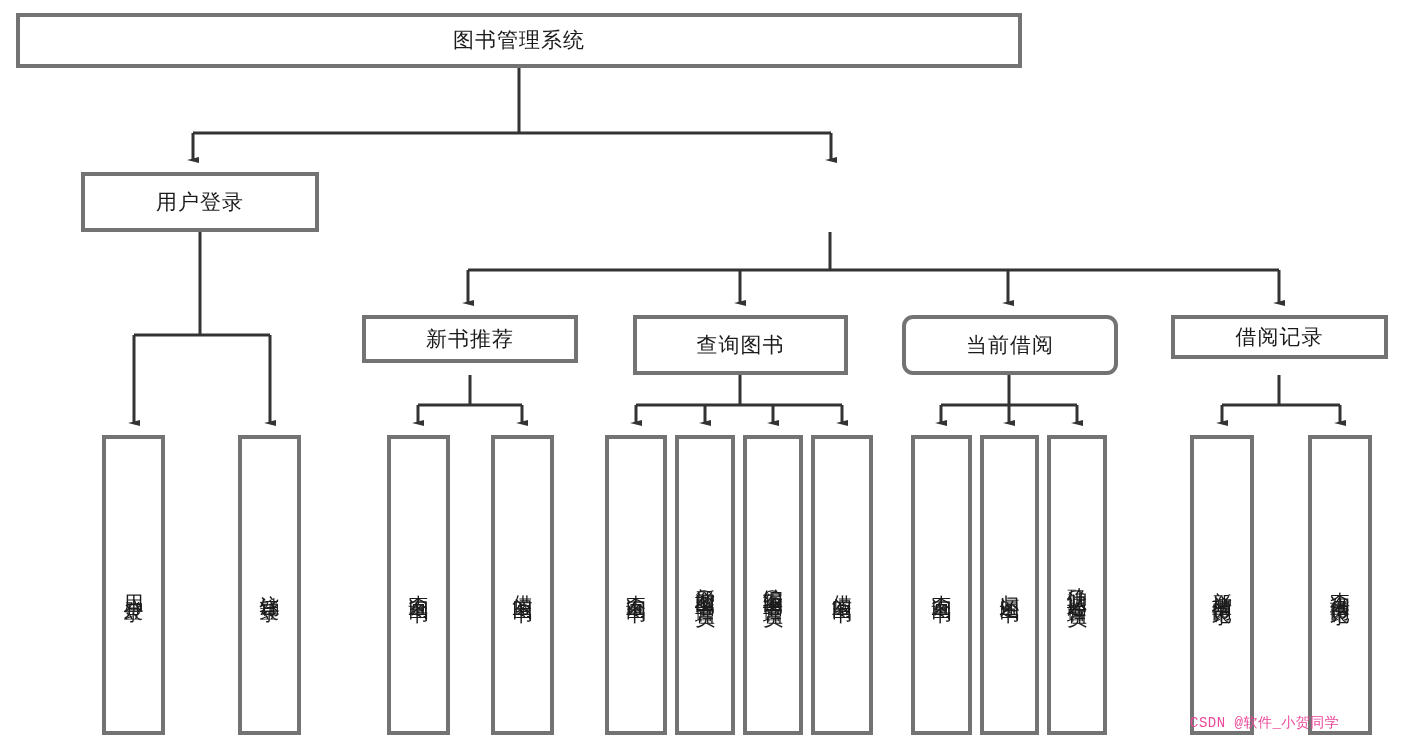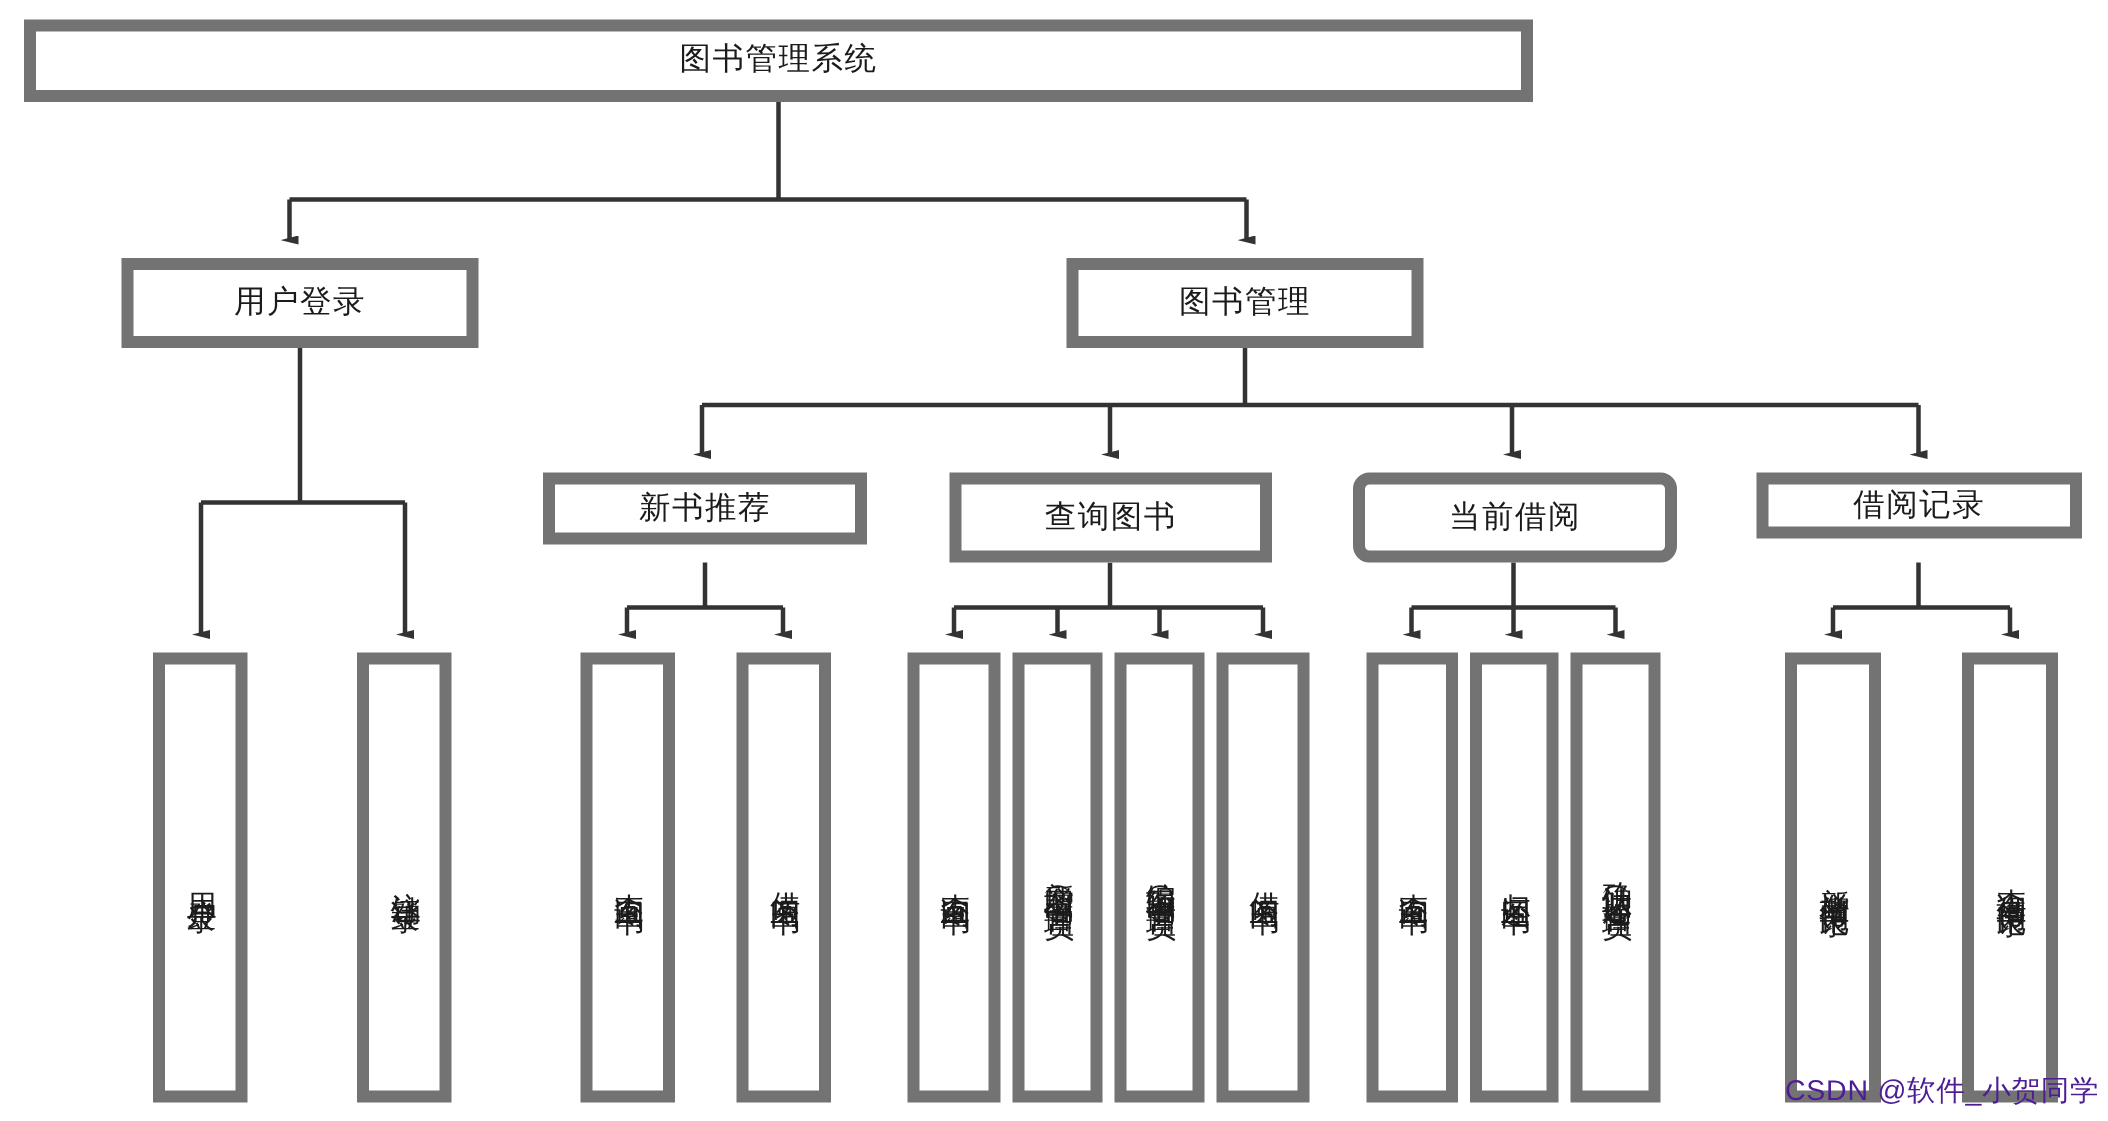--- a/index.html
+++ b/index.html
@@ -15,21 +15,21 @@
     width: 1405px;
     height: 747px;
     background: #ffffff;
     overflow: hidden;
   }
 
   
   .node {
     position: absolute;
     box-sizing: border-box;
-    border: 8px solid #737373;
+    border: 4px solid #737373;
     background: #ffffff;
     display: flex;
     align-items: center;
     justify-content: center;
     color: #1b1b1b;
   }
   .node .label {
     font-size: 21px;
     line-height: 1.25;
     letter-spacing: 1px;
@@ -61,24 +61,25 @@
     left: 0;
     top: 0;
     width: 1405px;
     height: 747px;
     pointer-events: none;
   }
 
   
   .watermark {
     position: absolute;
-    color: #4c1d95;
-    font-size: 19px;
+    color: #ec4899;
+    font-size: 14px;
     white-space: nowrap;
     letter-spacing: 0.5px;
+    font-family: Liberation Mono, monospace;
   }
 </style>
 </head>
 <body>
 
 <div id="canvas">
 
   <svg class="edge-layer" viewBox="0 0 1405 747" width="1405" height="747">
     <defs>
       <marker id="arrow" markerWidth="10" markerHeight="12" refX="3" refY="6" orient="auto" markerUnits="userSpaceOnUse">
@@ -129,23 +130,20 @@
     </g>
   </svg>
 
   <div class="node horiz" style="left:16px; top:13px; width:1006px; height:55px;">
     <span class="label">图书管理系统</span>
   </div>
 
   <div class="node horiz" style="left:81px; top:172px; width:238px; height:60px;">
     <span class="label">用户登录</span>
   </div>
-  <div class="node horiz" style="left:711px; top:172px; width:238px; height:60px;">
-    <span class="label">图书管理</span>
-  </div>
 
   <div class="node horiz" style="left:362px; top:315px; width:216px; height:48px;">
     <span class="label">新书推荐</span>
   </div>
   <div class="node horiz" style="left:633px; top:315px; width:215px; height:60px;">
     <span class="label">查询图书</span>
   </div>
   <div class="node horiz" style="left:902px; top:315px; width:216px; height:60px;border-radius:11px;">
     <span class="label">当前借阅</span>
   </div>

